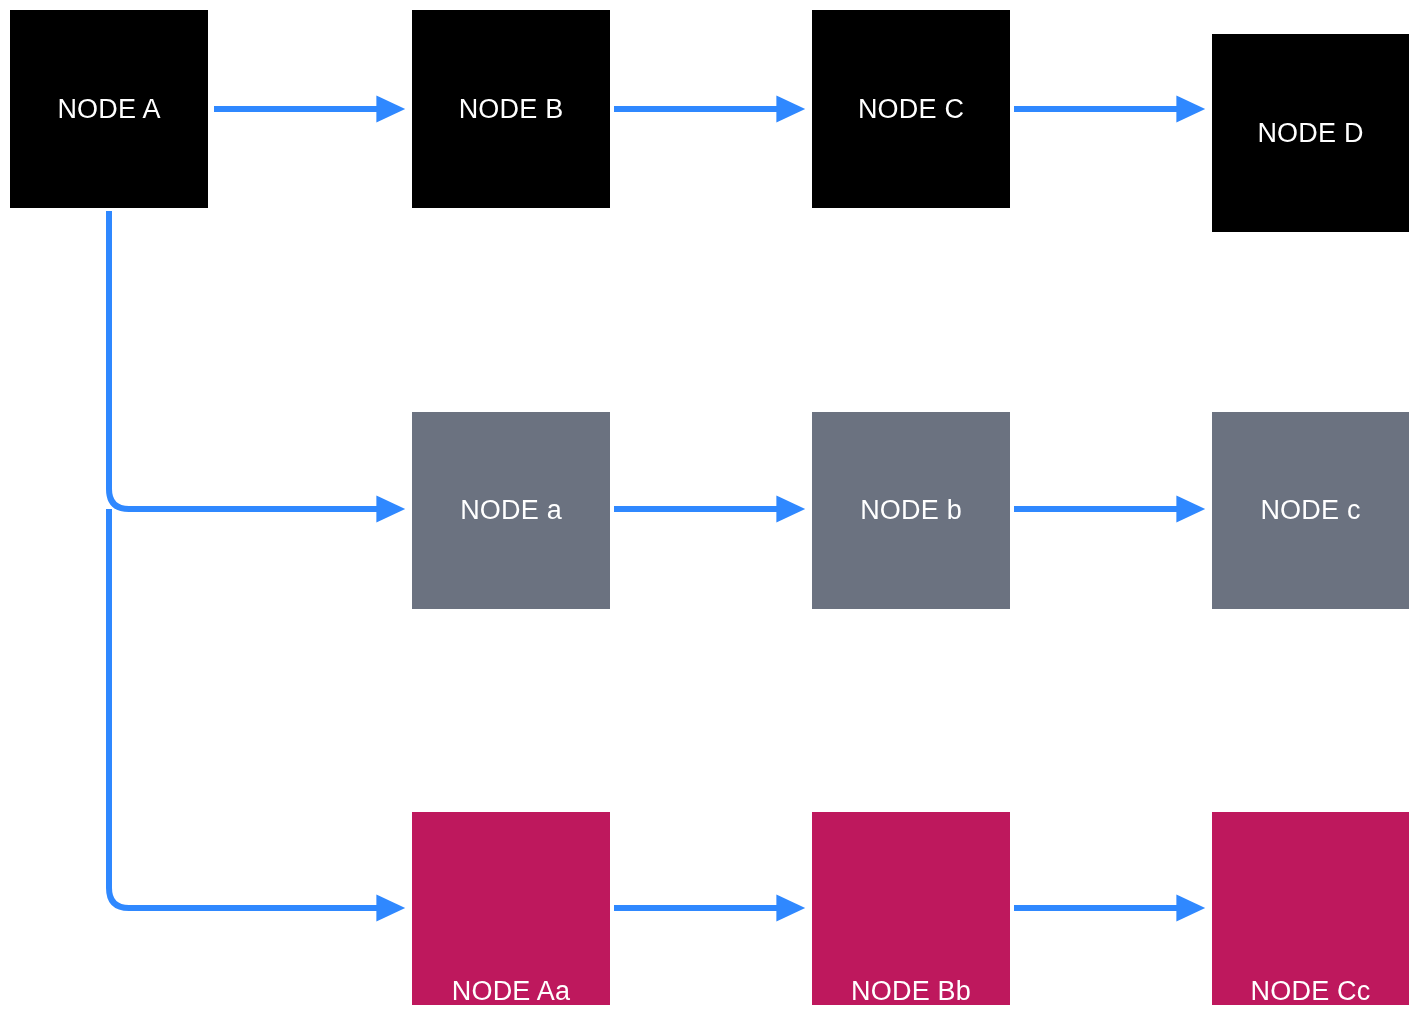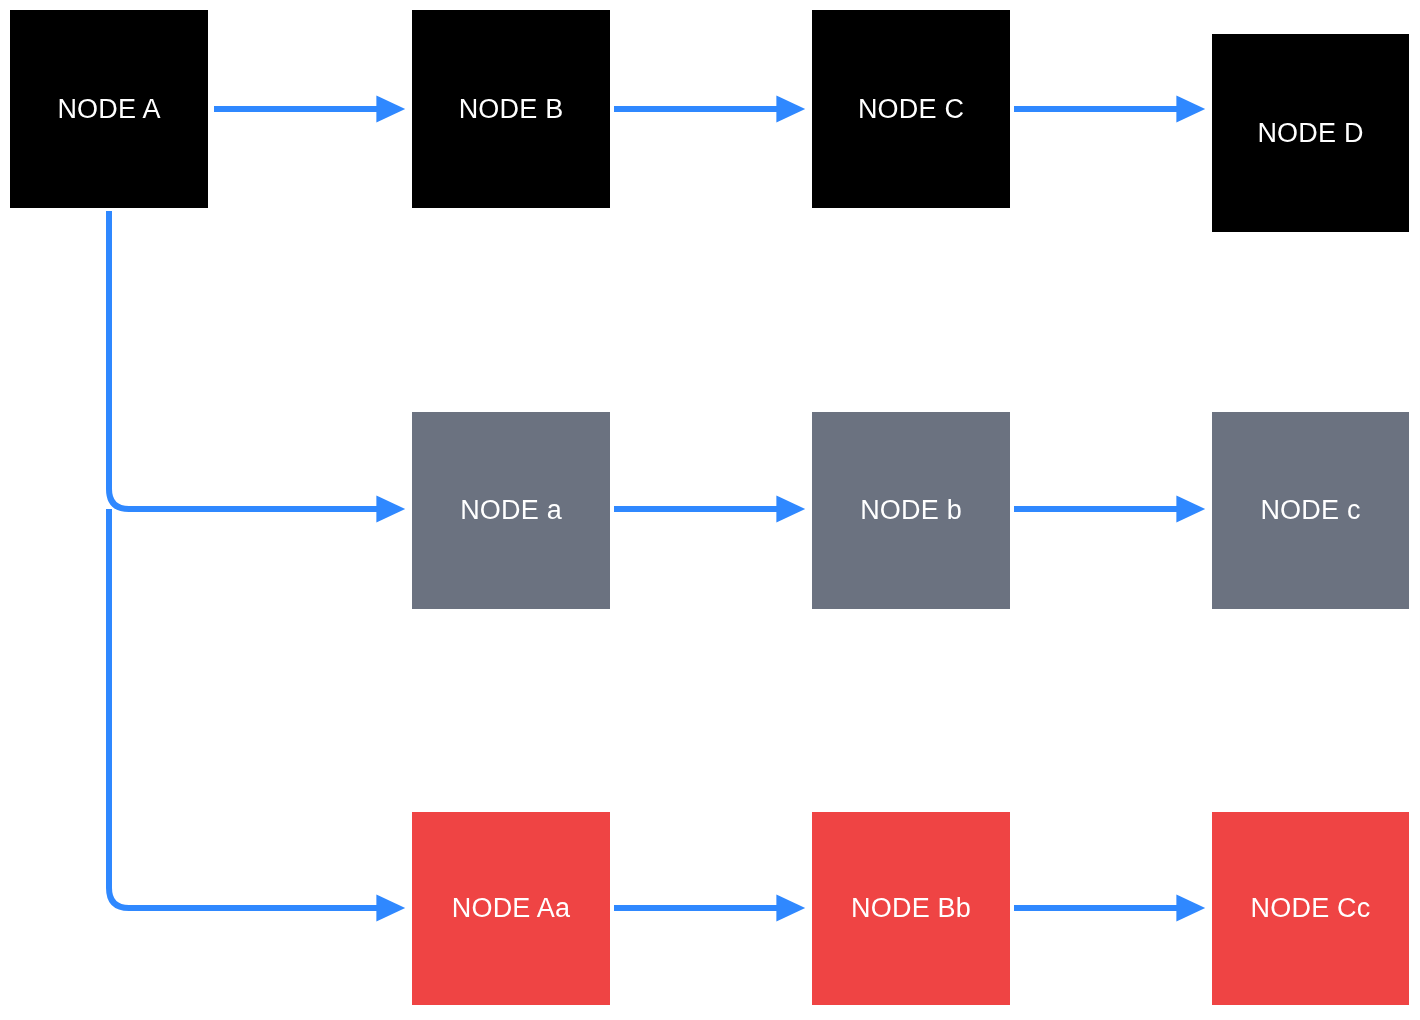--- a/index.html
+++ b/index.html
@@ -41,21 +41,21 @@
     white-space: nowrap;
     font-family: "Liberation Sans", sans-serif;
   }
   .node-label {
     display: block;
     text-align: center;
   }
   
   .row-black  { background: #000000; }
   .row-gray   { background: #6b7280; }
-  .row-blue   { background: #ef4444; }
+  .row-blue   { background: #be185d; align-items: flex-end; }
 </style>
 </head>
 <body>
 
 <div id="canvas">
 
   <svg id="edge-layer" viewBox="0 0 1420 1020">
     <defs>
       <marker id="arrowhead" markerWidth="5" markerHeight="5" refX="2.6" refY="2.5" orient="auto" markerUnits="strokeWidth">
         <path d="M0,0.25 L4.8,2.5 L0,4.75 Z" fill="#2f88ff"></path>

